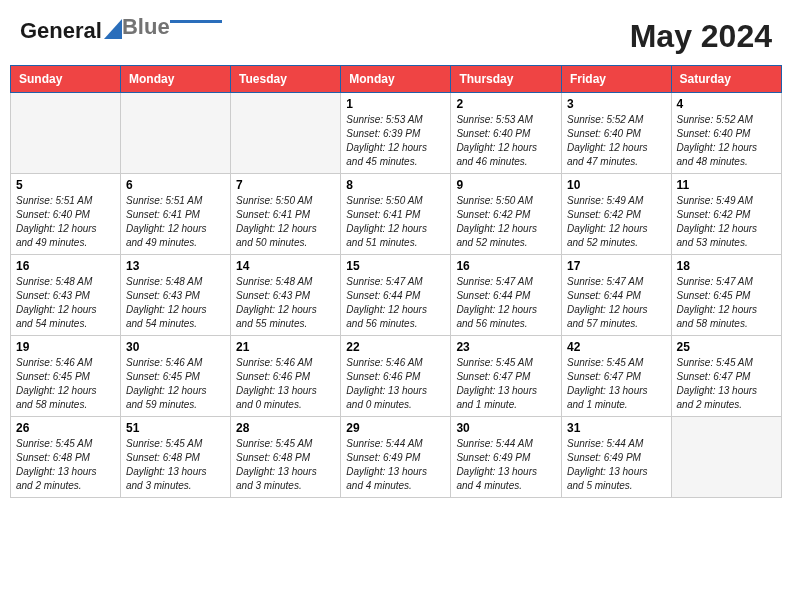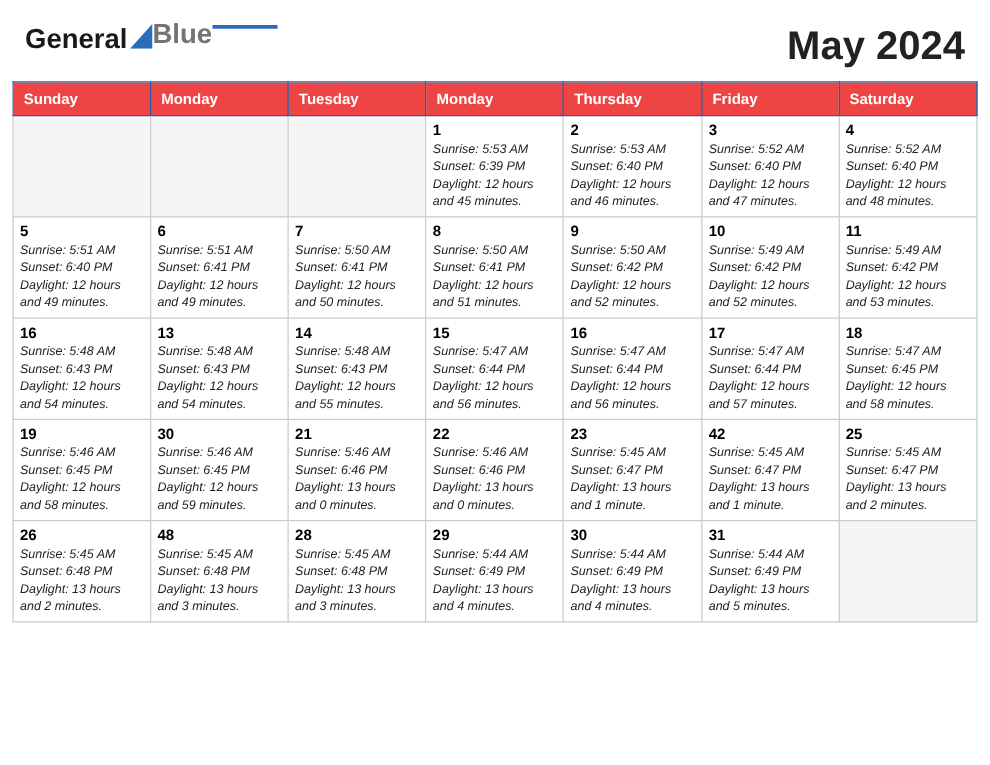--- a/index.html
+++ b/index.html
@@ -216,21 +216,21 @@
           <span class="day-number">25</span>
           <div class="day-info">Sunrise: 5:45 AM<br>Sunset: 6:47 PM<br>Daylight: 13 hours<br>and 2 minutes.</div>
         </td>
       </tr>
       <tr>
         <td>
           <span class="day-number">26</span>
           <div class="day-info">Sunrise: 5:45 AM<br>Sunset: 6:48 PM<br>Daylight: 13 hours<br>and 2 minutes.</div>
         </td>
         <td>
-          <span class="day-number">48</span>
+          <span class="day-number">51</span>
           <div class="day-info">Sunrise: 5:45 AM<br>Sunset: 6:48 PM<br>Daylight: 13 hours<br>and 3 minutes.</div>
         </td>
         <td>
           <span class="day-number">28</span>
           <div class="day-info">Sunrise: 5:45 AM<br>Sunset: 6:48 PM<br>Daylight: 13 hours<br>and 3 minutes.</div>
         </td>
         <td>
           <span class="day-number">29</span>
           <div class="day-info">Sunrise: 5:44 AM<br>Sunset: 6:49 PM<br>Daylight: 13 hours<br>and 4 minutes.</div>
         </td>

